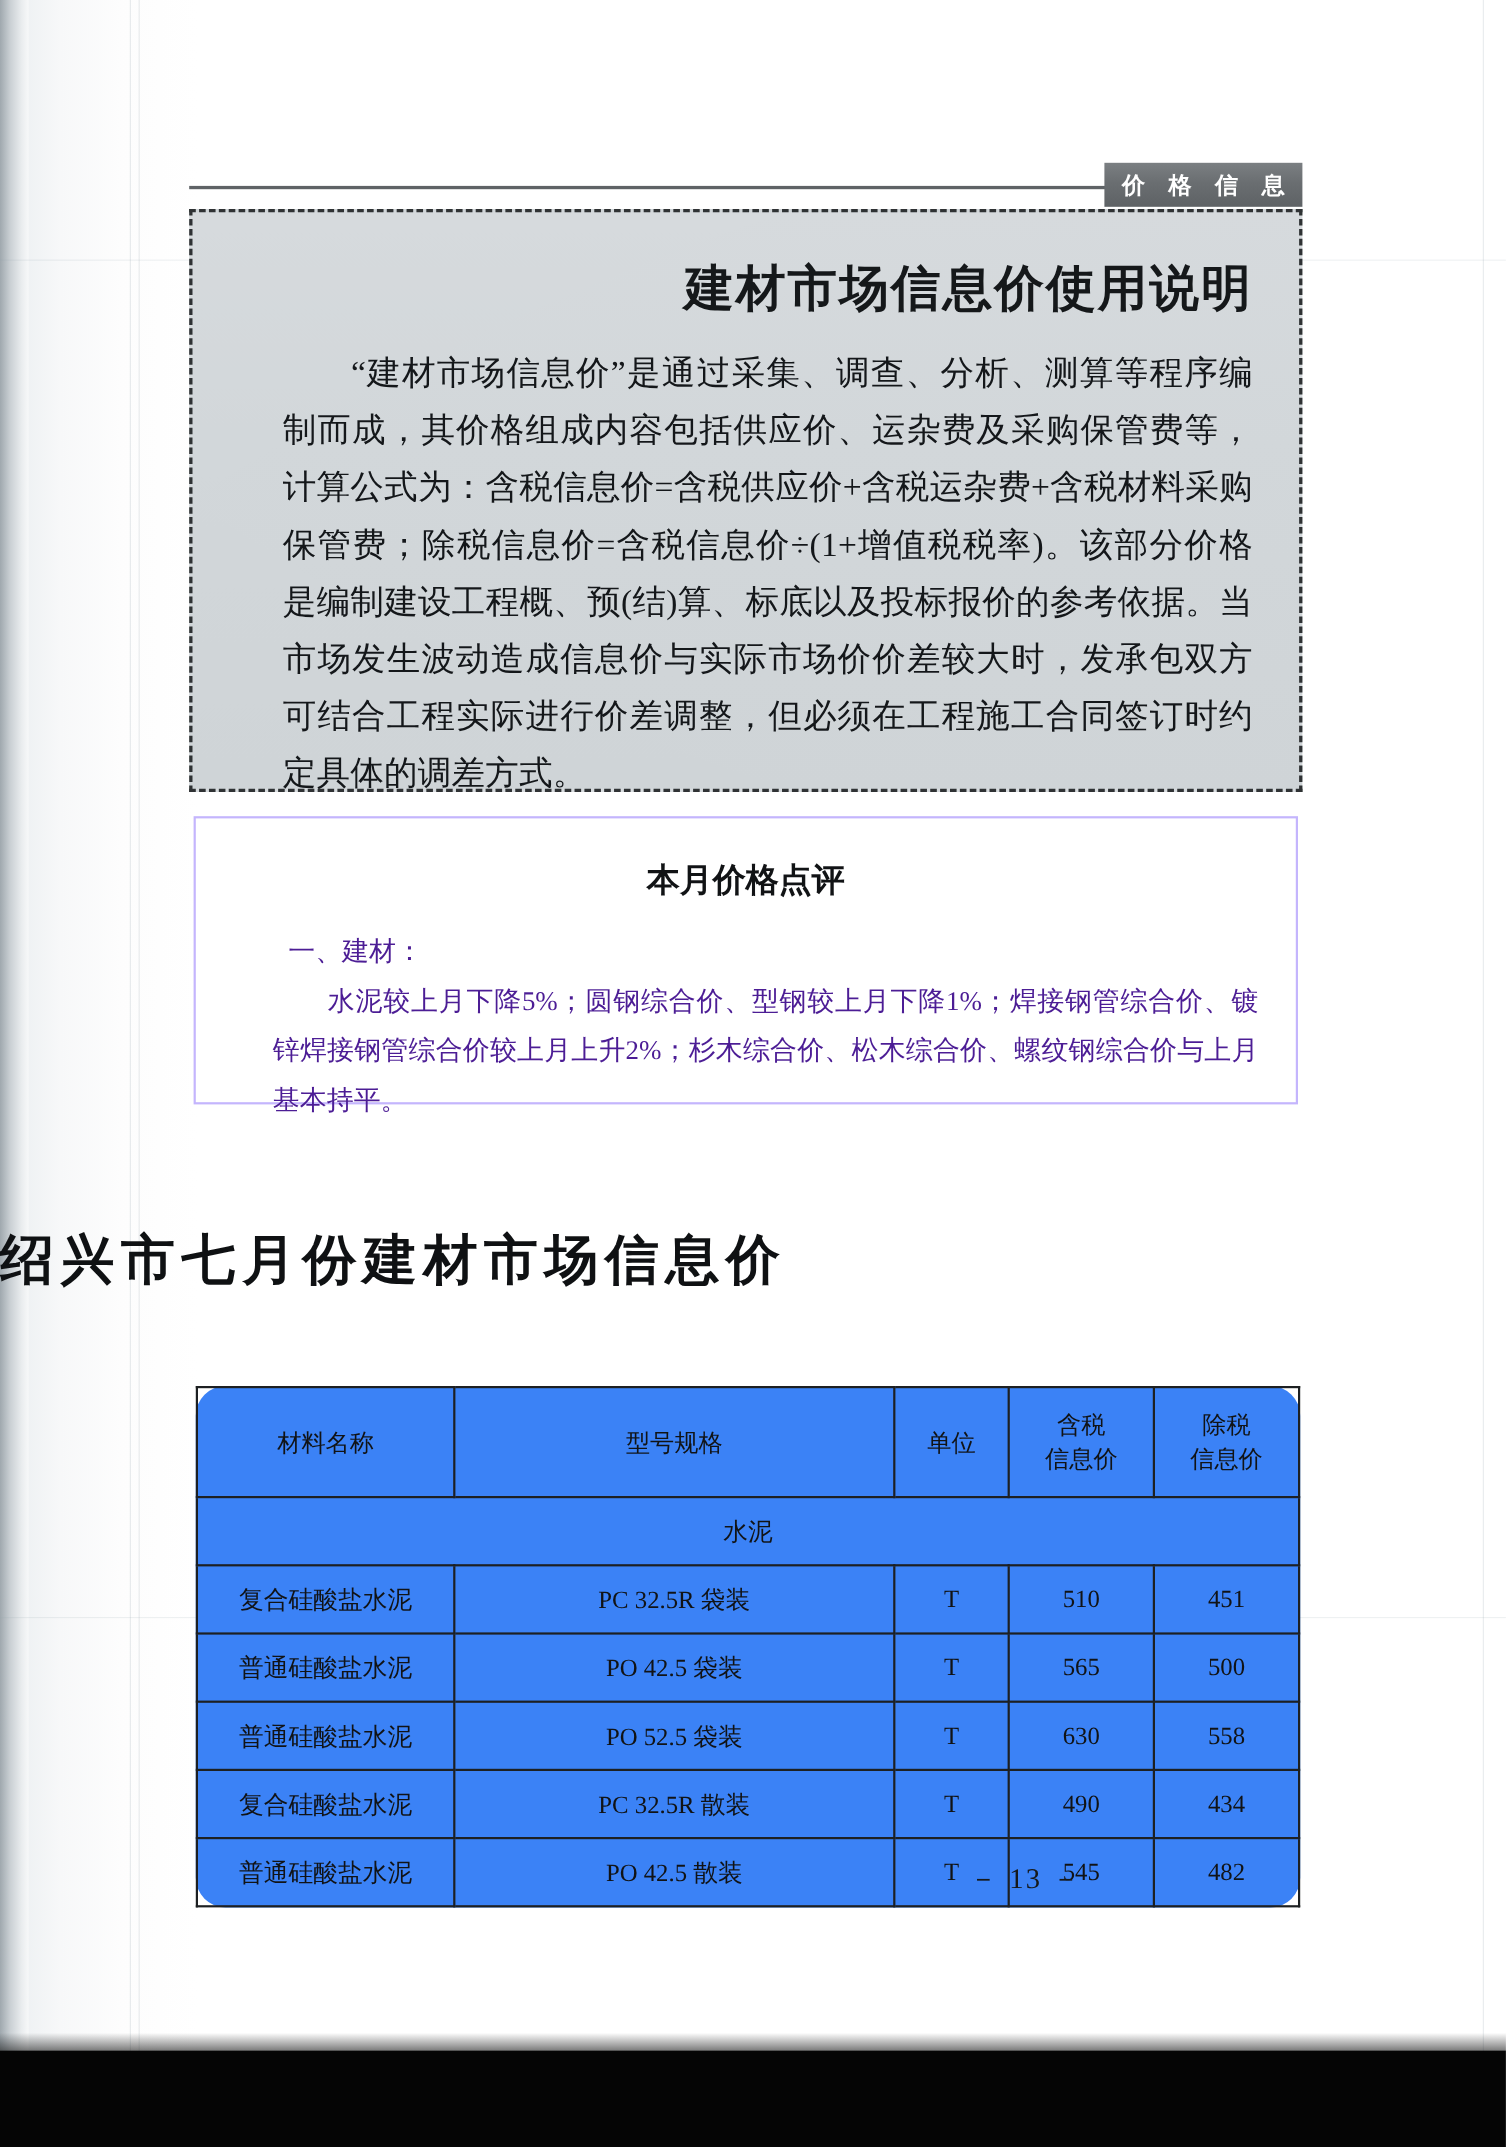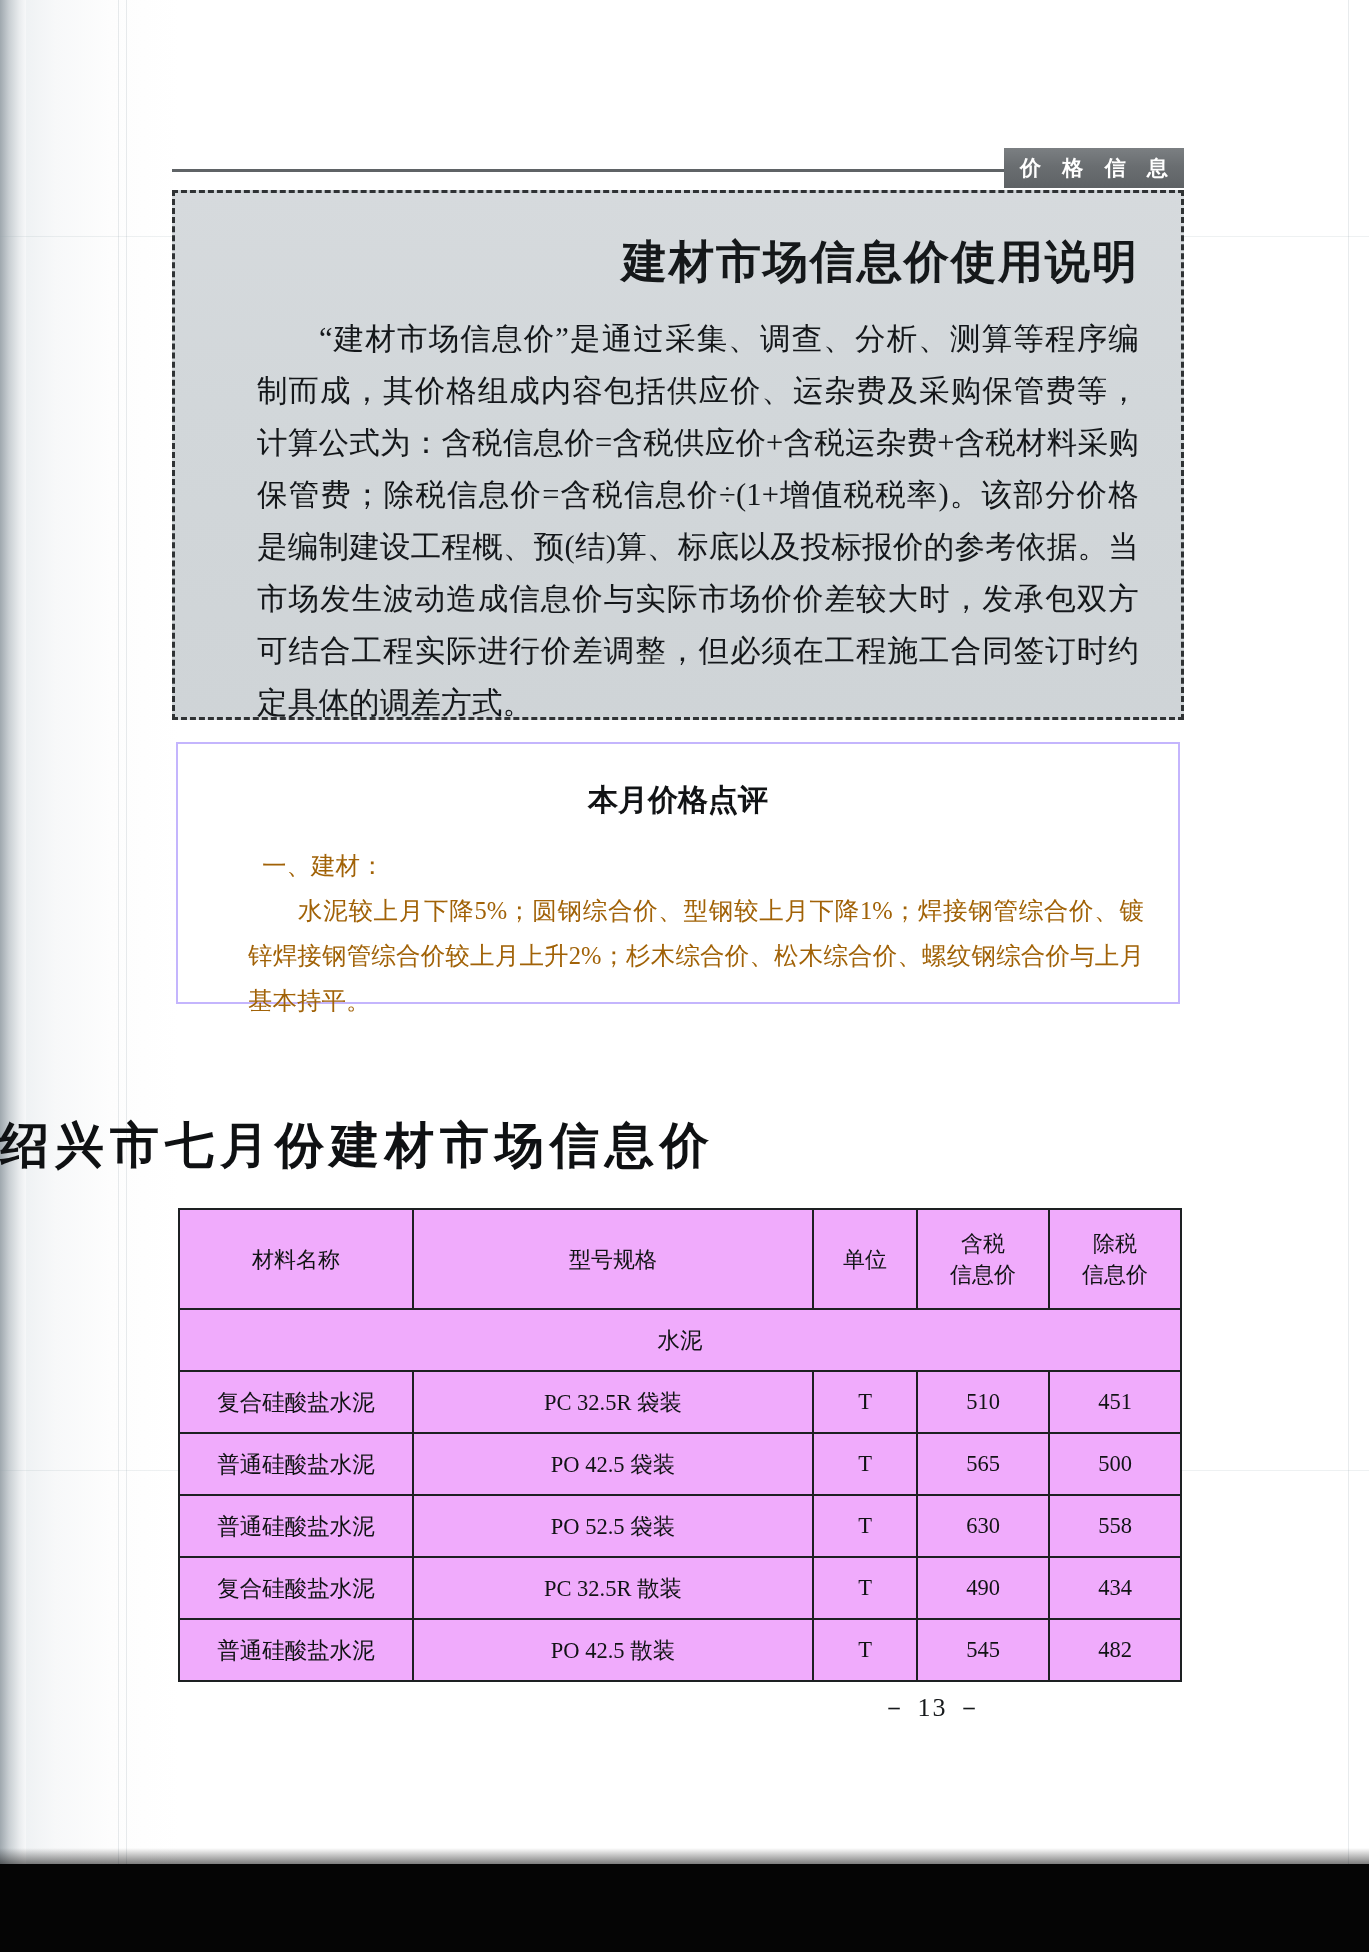--- a/index.html
+++ b/index.html
@@ -154,21 +154,21 @@
     text-align: center;
     font-family: "DejaVu Sans", "Liberation Sans", sans-serif;
     font-size: 30px;
     font-weight: bold;
     color: #111315;
     margin: 16px 0 22px 0;
   }
   .review-line {
     font-size: 24.5px;
     line-height: 45px;
-    color: #a16207;
+    color: #4c1d95;
     text-align: justify;
     text-justify: inter-ideograph;
   }
   .review-line.indent {
     text-indent: 50px;
   }
   .review-line.flow {
     text-indent: 50px;
     margin-left: 36px;
   }
@@ -184,25 +184,26 @@
     font-size: 49px;
     font-weight: bold;
     letter-spacing: 6px;
     color: #0f1113;
   }
 
   
   .price-table {
     position: absolute;
     left: 178px;
-    top: 1208px;
+    top: 1260px;
     width: 1002px;
     border-collapse: collapse;
     table-layout: fixed;
-    background: #f0abfc;
+    background: #3b82f6;
+    border-radius: 27px;
   }
   .price-table td, .price-table th {
     border: 2px solid #1d2022;
     text-align: center;
     vertical-align: middle;
     color: #111315;
     font-family: "Liberation Serif", "DejaVu Serif", serif;
   }
   .price-table thead th {
     height: 96px;

